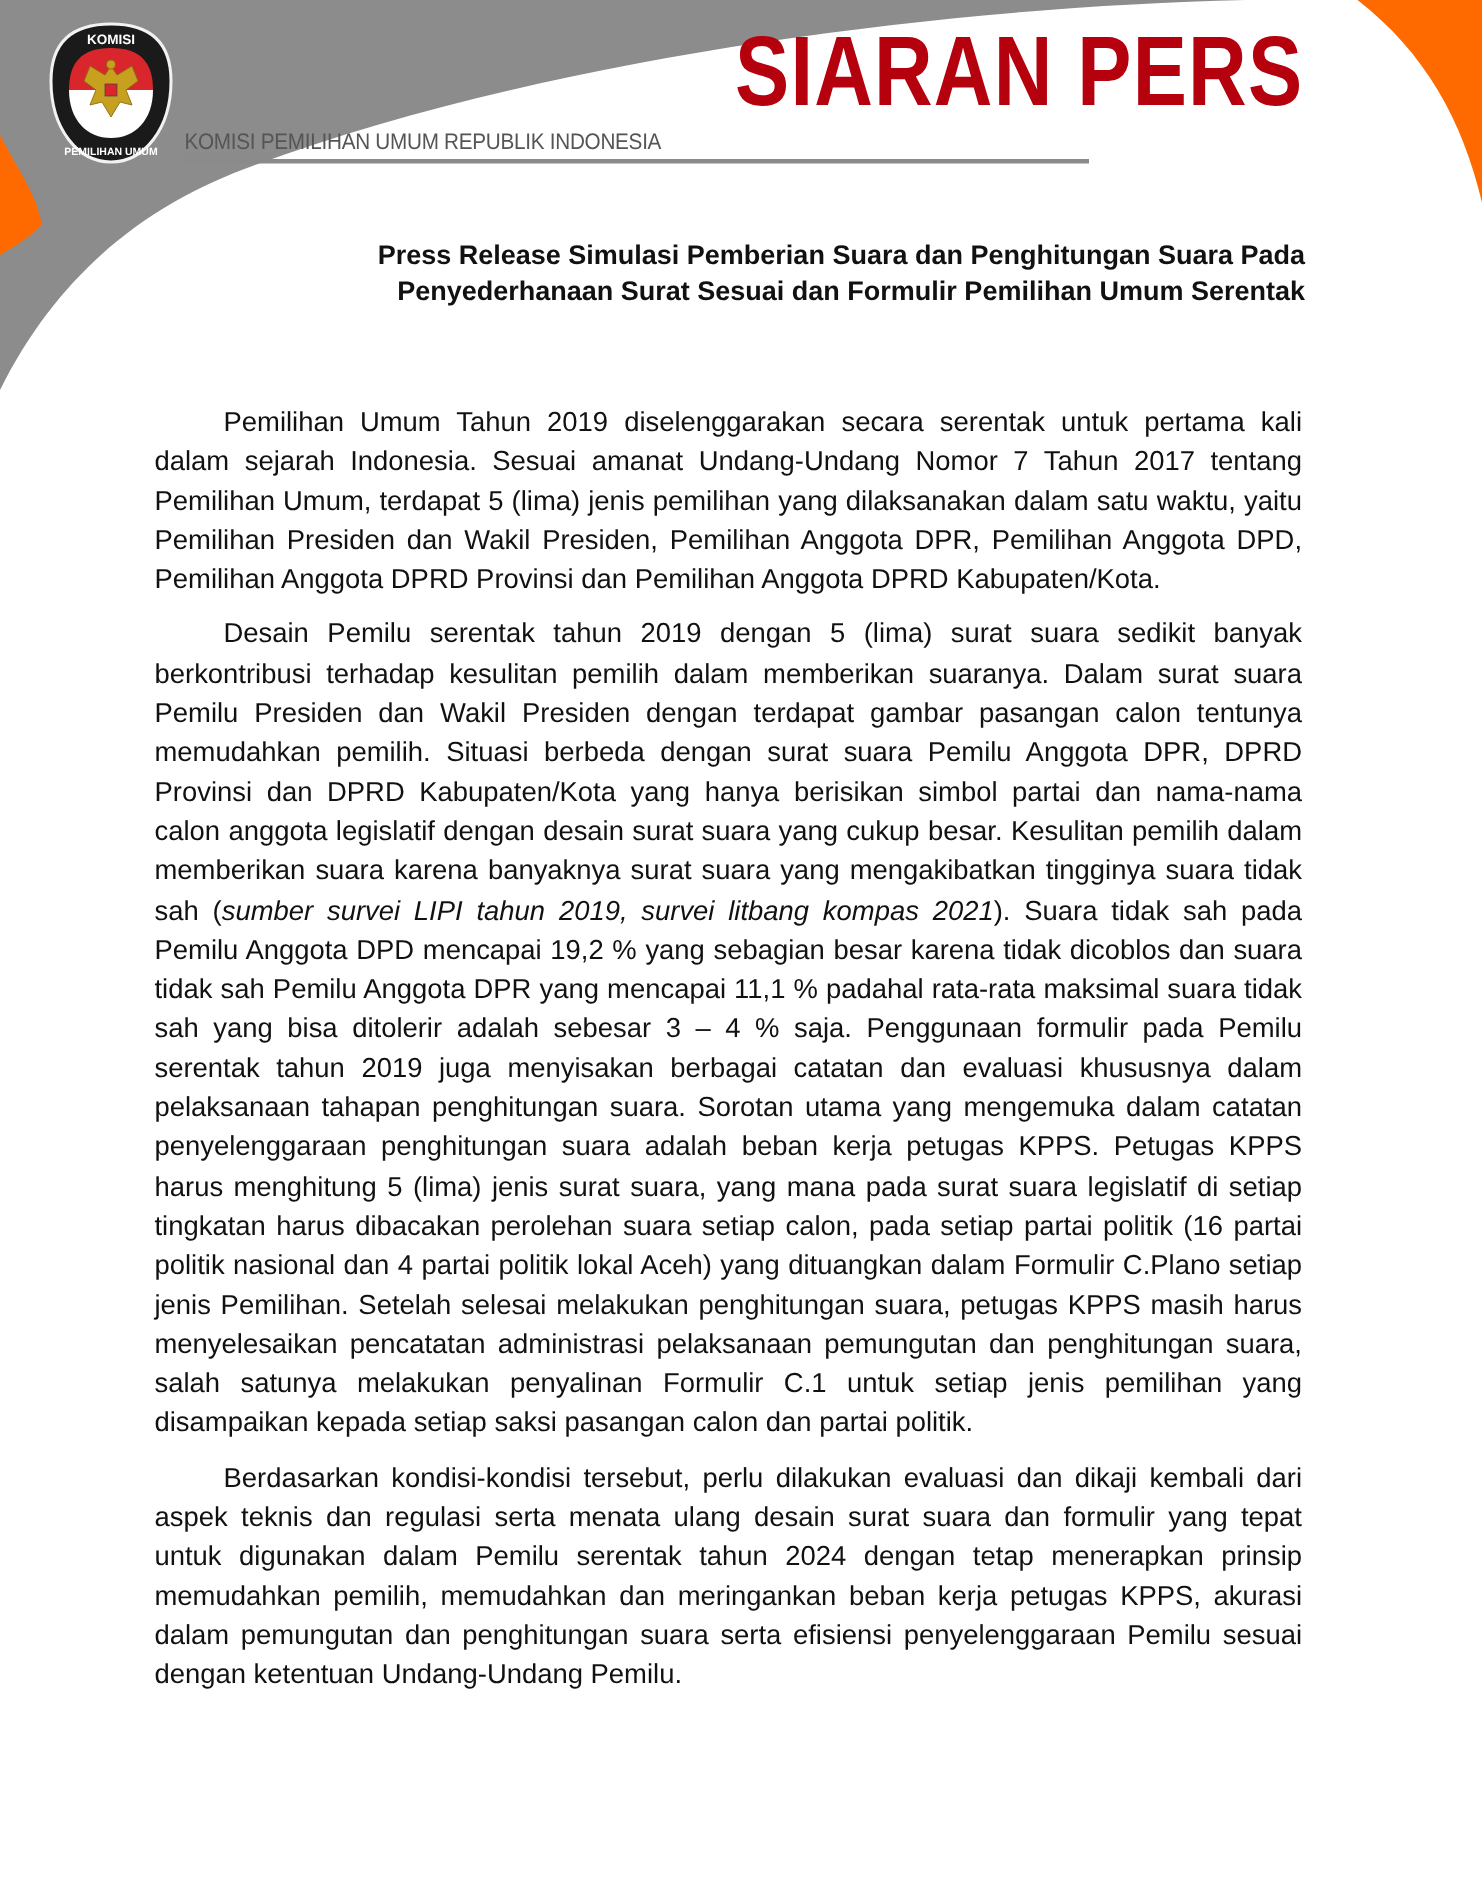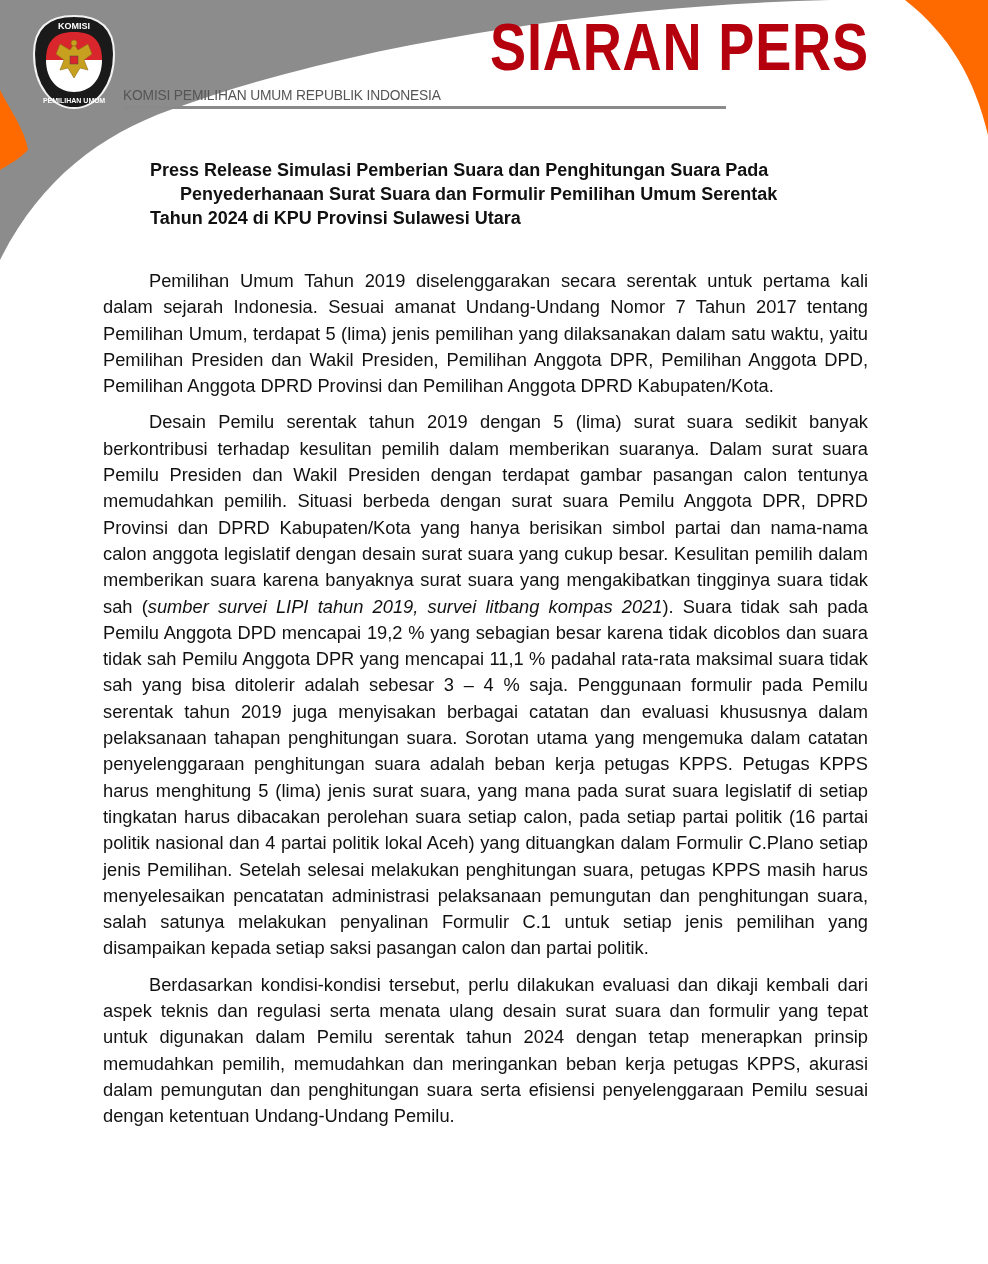--- a/index.html
+++ b/index.html
@@ -20,21 +20,21 @@
     position: absolute; left: 123px; top: 106px; width: 603px; height: 3px; background: #8a8a8a;
   }
   .siaran {
     position: absolute; left: 490px; top: 14px;
     font-size: 66px; font-weight: bold; color: #b5000d;
     letter-spacing: 1px; line-height: 1;
     transform: scaleX(0.82); transform-origin: left top;
   }
   .title {
     position: absolute; left: 150px; top: 158px; width: 720px;
-    font-weight: bold; font-size: 18px; line-height: 24px; text-align: left;
+    font-weight: bold; font-size: 18px; line-height: 24px; text-align: right;
   }
   .title div { white-space: nowrap; }
   .body-text {
     position: absolute; left: 103px; top: 268px; width: 765px;
     font-size: 18.3px; line-height: 26.3px; text-align: justify;
   }
   .body-text p { margin: 0 0 10px 0; text-indent: 46px; }
   .body-text em { }
 </style>
 </head>
@@ -62,21 +62,20 @@
   <text x="44" y="15" text-anchor="middle" font-family="Liberation Sans, sans-serif" font-weight="bold" font-size="9" fill="#fff">KOMISI</text>
   <text x="44" y="89" text-anchor="middle" font-family="Liberation Sans, sans-serif" font-weight="bold" font-size="7" fill="#fff">PEMILIHAN UMUM</text>
 </svg>
 
 <div class="siaran">SIARAN PERS</div>
 <div class="org-name">KOMISI PEMILIHAN UMUM REPUBLIK INDONESIA</div>
 <div class="header-rule"></div>
 
 <div class="title">
   <div>Press Release Simulasi Pemberian Suara dan Penghitungan Suara Pada</div>
-  <div style="padding-left:30px;">Penyederhanaan Surat Suara dan Formulir Pemilihan Umum Serentak</div>
-  <div>Tahun 2024 di KPU Provinsi Sulawesi Utara</div>
+  <div style="padding-left:30px;">Penyederhanaan Surat Sesuai dan Formulir Pemilihan Umum Serentak</div>
 </div>
 
 <div class="body-text">
   <p>Pemilihan Umum Tahun 2019 diselenggarakan secara serentak untuk pertama kali dalam sejarah Indonesia. Sesuai amanat Undang-Undang Nomor 7 Tahun 2017 tentang Pemilihan Umum, terdapat 5 (lima) jenis pemilihan yang dilaksanakan dalam satu waktu, yaitu Pemilihan Presiden dan Wakil Presiden, Pemilihan Anggota DPR, Pemilihan Anggota DPD, Pemilihan Anggota DPRD Provinsi dan Pemilihan Anggota DPRD Kabupaten/Kota.</p>
   <p><span>Desain Pemilu serentak tahun 2019 dengan 5 (lima) surat suara sedikit banyak berkontribusi terhadap kesulitan pemilih dalam memberikan suaranya. Dalam surat suara Pemilu Presiden dan Wakil Presiden dengan terdapat gambar pasangan calon tentunya memudahkan pemilih. Situasi berbeda dengan surat suara Pemilu Anggota DPR, DPRD Provinsi dan DPRD Kabupaten/Kota yang hanya berisikan simbol partai dan nama-nama calon anggota legislatif dengan desain surat suara yang cukup besar. Kesulitan pemilih dalam memberikan suara karena banyaknya surat suara yang mengakibatkan tingginya suara tidak sah (</span><em>sumber survei LIPI tahun 2019, survei litbang kompas 2021</em><span>). Suara tidak sah pada Pemilu Anggota DPD mencapai 19,2 % yang sebagian besar karena tidak dicoblos dan suara tidak sah Pemilu Anggota DPR yang mencapai 11,1 % padahal rata-rata maksimal suara tidak sah yang bisa ditolerir adalah sebesar 3 – 4 % saja. Penggunaan formulir pada Pemilu serentak tahun 2019 juga menyisakan berbagai catatan dan evaluasi khususnya dalam pelaksanaan tahapan penghitungan suara. Sorotan utama yang mengemuka dalam catatan penyelenggaraan penghitungan suara adalah beban kerja petugas KPPS. Petugas KPPS harus menghitung 5 (lima) jenis surat suara, yang mana pada surat suara legislatif di setiap tingkatan harus dibacakan perolehan suara setiap calon, pada setiap partai politik (16 partai politik nasional dan 4 partai politik lokal Aceh) yang dituangkan dalam Formulir C.Plano setiap jenis Pemilihan. Setelah selesai melakukan penghitungan suara, petugas KPPS masih harus menyelesaikan pencatatan administrasi pelaksanaan pemungutan dan penghitungan suara, salah satunya melakukan penyalinan Formulir C.1 untuk setiap jenis pemilihan yang disampaikan kepada setiap saksi pasangan calon dan partai politik.</span></p>
   <p>Berdasarkan kondisi-kondisi tersebut, perlu dilakukan evaluasi dan dikaji kembali dari aspek teknis dan regulasi serta menata ulang desain surat suara dan formulir yang tepat untuk digunakan dalam Pemilu serentak tahun 2024 dengan tetap menerapkan prinsip memudahkan pemilih, memudahkan dan meringankan beban kerja petugas KPPS, akurasi dalam pemungutan dan penghitungan suara serta efisiensi penyelenggaraan Pemilu sesuai dengan ketentuan Undang-Undang Pemilu.</p>
 </div>
 
 </body></html>

